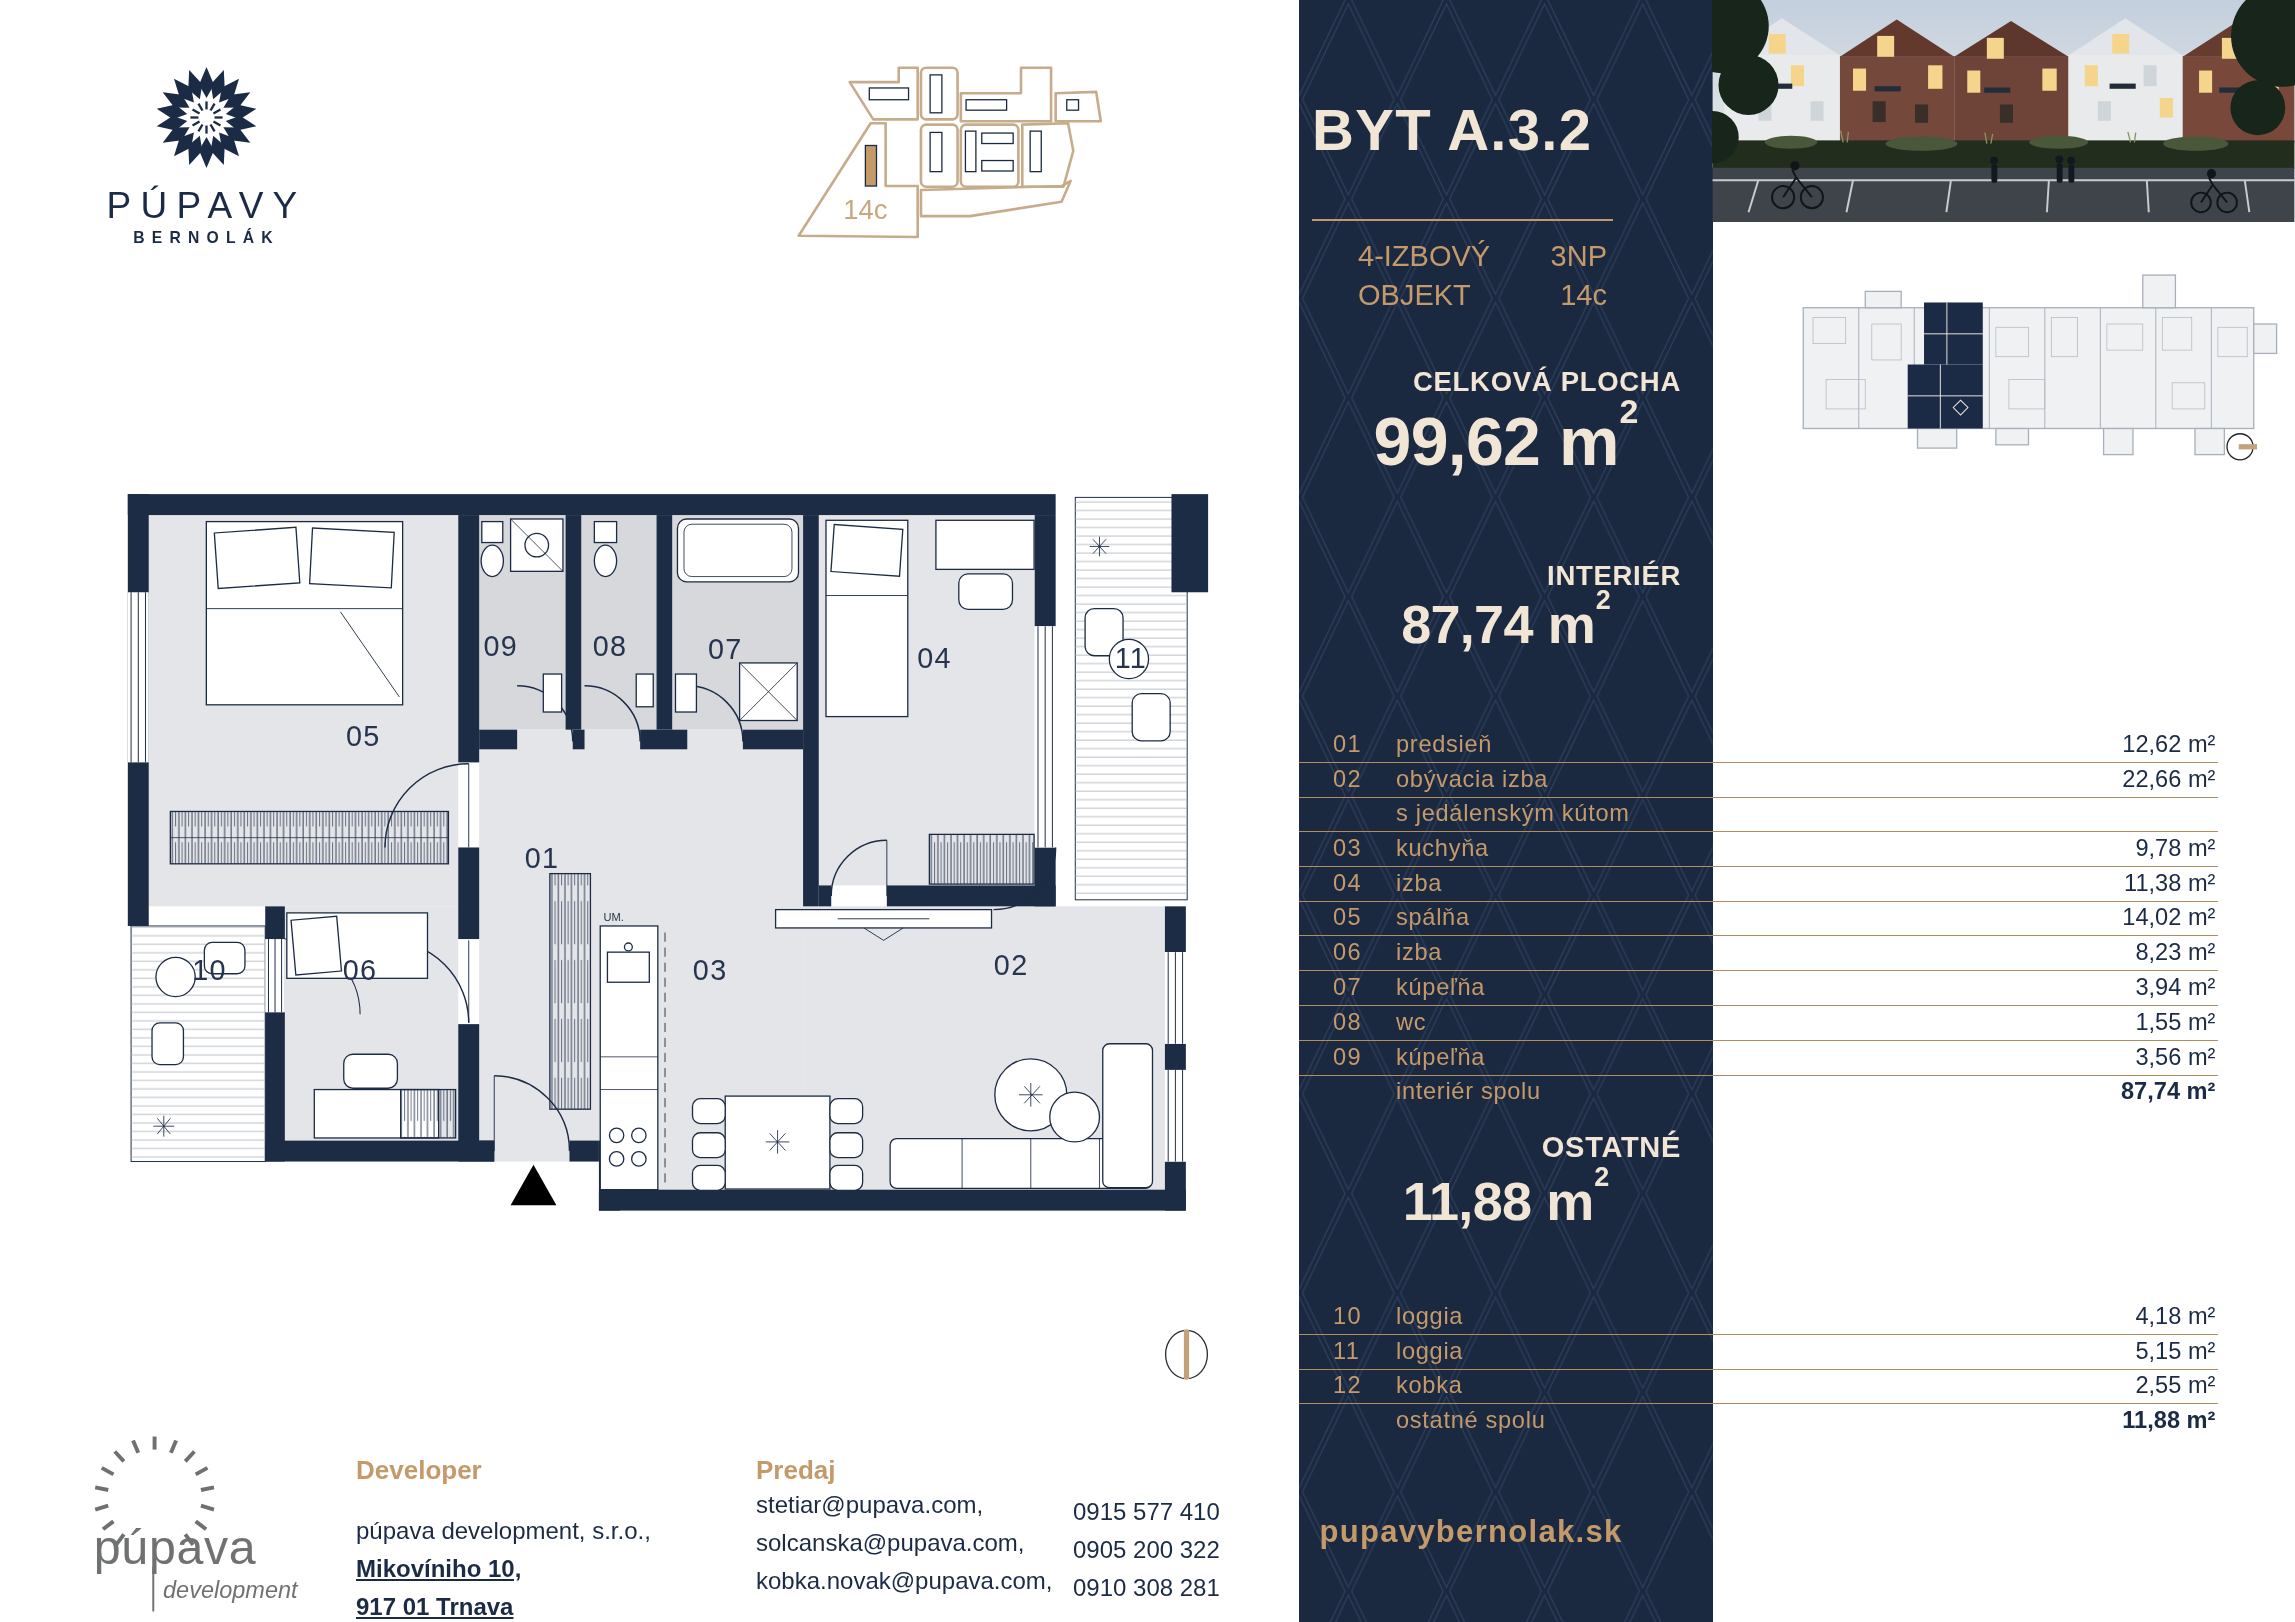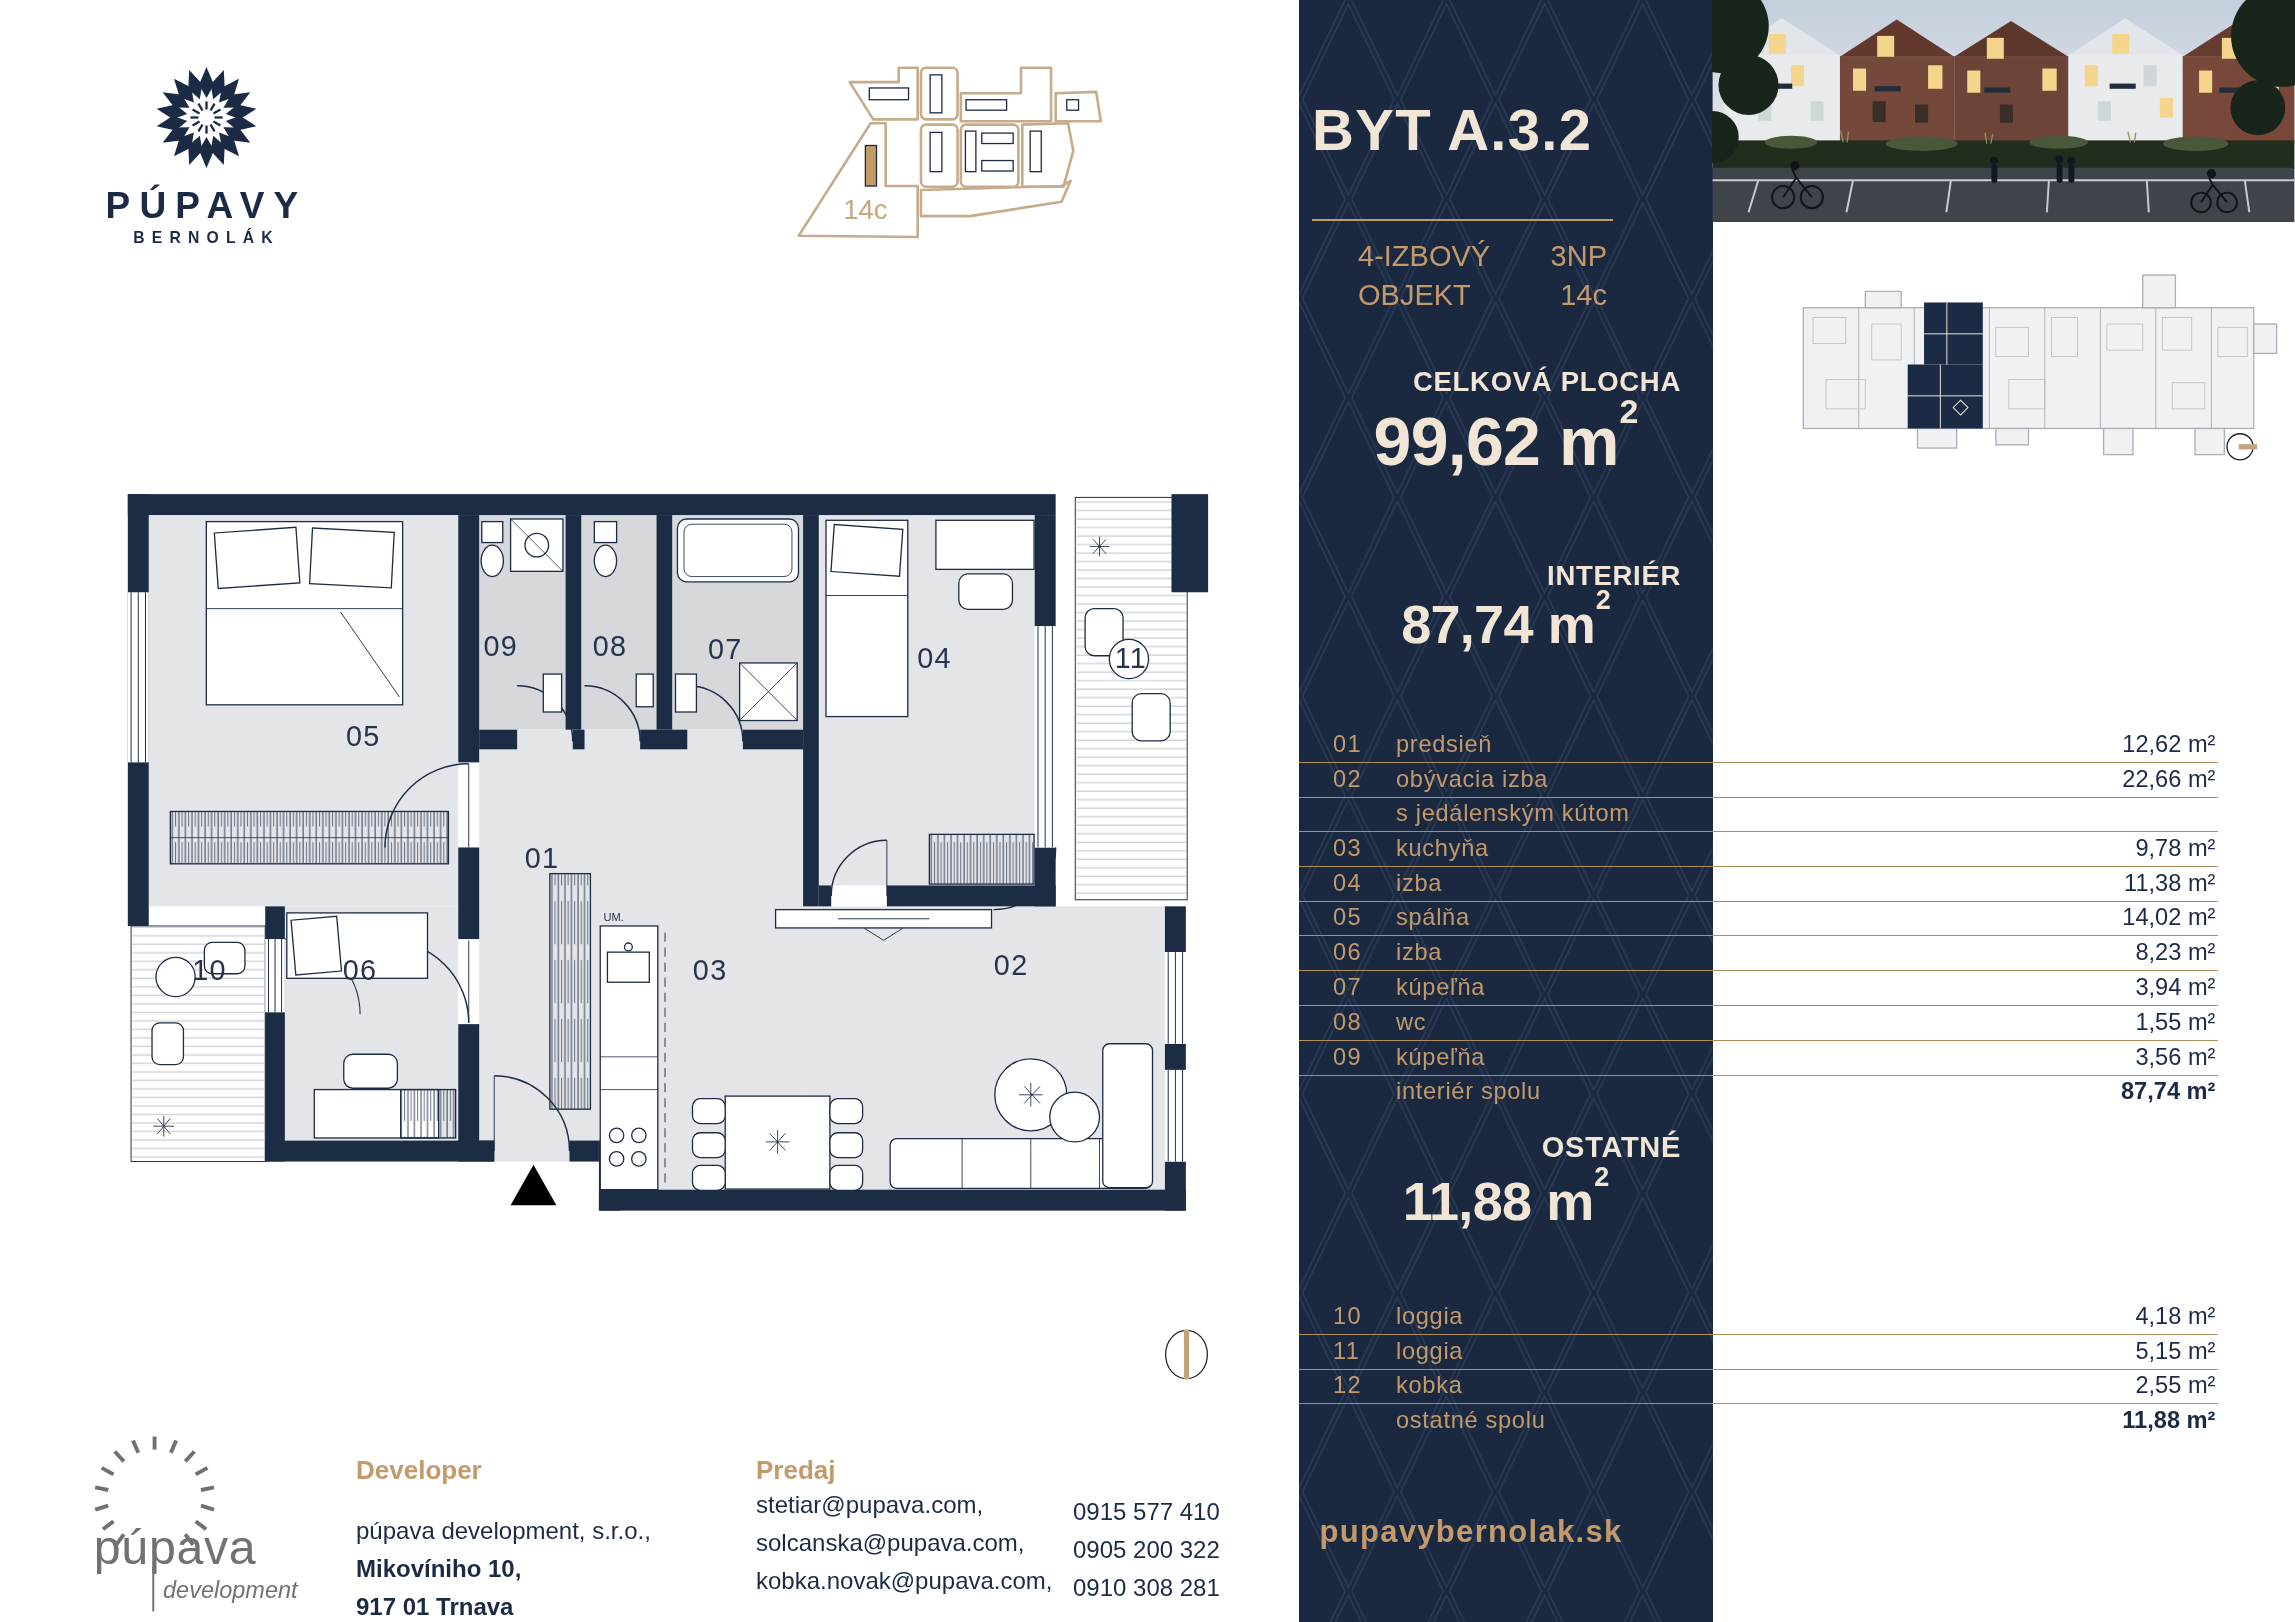--- a/index.html
+++ b/index.html
@@ -1,21 +1,21 @@
 <!DOCTYPE html>
 <html style="font-size:10.5px"><head>
 <meta charset="utf-8">
 <style>
   html,body{margin:0;padding:0;}
   body{width:2295px;height:1622px;position:relative;overflow:hidden;background:#ffffff;
        font-family:"Liberation Sans",sans-serif;color:#1c2b45;}
   .abs{position:absolute;}
 
   
-  .brand-name{left:79px;top:185px;width:255px;text-align:center;font-size:37px;font-weight:700;
+  .brand-name{left:79px;top:185px;width:255px;text-align:center;font-size:37px;font-weight:400;
               letter-spacing:9.2px;color:#1c2b45;}
   .brand-sub{left:79px;top:229px;width:255px;text-align:center;font-size:15.7px;font-weight:600;
              letter-spacing:7.2px;color:#1c2b45;}
 
   
   .panel{left:1299px;top:0;width:414px;height:1622px;background:#1a2840;overflow:hidden;}
   .p-title{left:1312px;top:96px;width:301px;font-size:58px;font-weight:700;
            color:#f1e6d6;letter-spacing:1.3px;}
   .p-div{left:1312px;top:219px;width:301px;height:2px;background:#bf9a6c;}
   .p-spec{left:1358px;top:237px;width:249px;color:#c49a6b;font-size:29px;line-height:39px;}
@@ -37,21 +37,21 @@
   .trow{left:1299px;width:919px;height:35px;display:flex;align-items:center;font-size:23.6px;}
   .trow.sep{border-bottom:1.3px solid #b28e5f;}
   .tnum{width:63px;padding-left:34px;color:#c49a6b;letter-spacing:1.3px;flex:none;}
   .tlab{flex:1;color:#c49a6b;letter-spacing:0.7px;}
   .tval{padding-right:2.6px;color:#1c2b45;}
   .trow.total .tval{font-weight:700;}
 
   
   .f-head{font-size:26px;font-weight:700;color:#c49a6b;}
   .f-line{font-size:24px;color:#1c2b45;line-height:38px;}
-  .bold{font-weight:700;}
+  .bold{font-weight:700;text-decoration:underline;}
   .dev-block{left:356px;top:1455px;width:366px;}
   .sale-block{left:756px;top:1455px;width:327px;}
   .phone-block{left:1073px;top:1493px;width:216px;}
 
   svg text{font-family:"Liberation Sans",sans-serif;}
   .room-label{font-size:44px;fill:#27344d;letter-spacing:2px;}
 </style>
 </head>
 <body>
 

